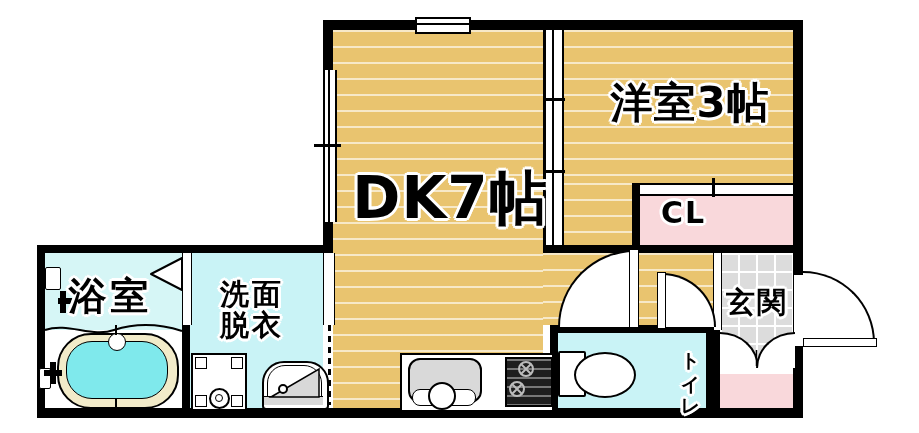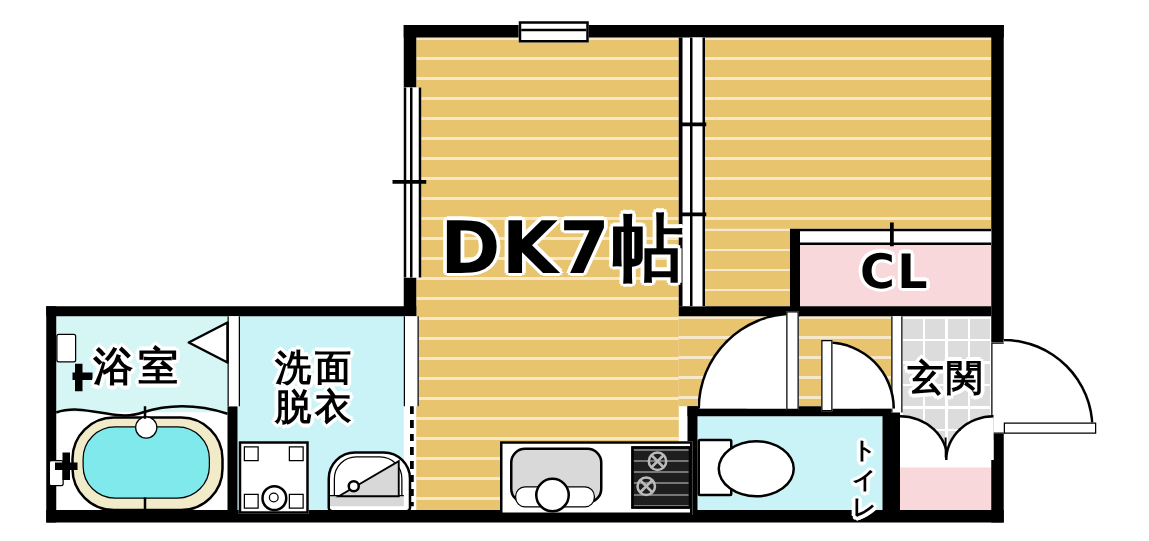--- a/index.html
+++ b/index.html
@@ -109,22 +109,22 @@
   #basin-in{left:267px;top:365px;width:53px;height:36px;border:1.5px solid #000;border-radius:18px 18px 2px 2px;}
   #basin-band{left:264px;top:396px;width:59px;height:8px;background:#d8d8d8;border-top:1px solid #000;}
   
   #t-tank{left:558px;top:351px;width:24px;height:42px;background:#fff;border:2px solid #000;border-radius:2px;}
   #t-bowl{left:574px;top:352px;width:58px;height:42px;background:#fff;border:2px solid #000;border-radius:50%;}
   
   #overlay{position:absolute;left:0;top:0;width:919px;height:433px;pointer-events:none;}
   
   #lab-dk{left:340px;top:167px;width:220px;text-align:center;font-size:58px;letter-spacing:1px;}
   #lab-yo{left:580px;top:80px;width:220px;text-align:center;font-size:42px;letter-spacing:1px;}
-  #lab-cl{left:661px;top:197px;width:110px;text-align:center;font-size:38px;letter-spacing:2px;}
-  #lab-bath{left:58px;top:276px;width:105px;text-align:center;font-size:32px;letter-spacing:4px;}
+  #lab-cl{left:661px;top:197px;width:110px;text-align:left;font-size:30px;letter-spacing:2px;}
+  #lab-bath{left:58px;top:276px;width:105px;text-align:center;font-size:38px;letter-spacing:4px;}
   #lab-wash{left:192px;top:279px;width:120px;text-align:center;font-size:29px;letter-spacing:3px;}
   #lab-genkan{left:721px;top:287px;width:72px;text-align:center;font-size:29px;letter-spacing:2px;}
   #lab-toilet{left:681px;top:338px;font-size:19px;writing-mode:vertical-rl;text-orientation:upright;letter-spacing:2px;}
   #lab-sb{left:721px;top:375px;width:72px;text-align:center;font-size:27px;letter-spacing:1px;}
 </style>
 </head>
 <body>
 
 <div id="canvas">
 
@@ -231,20 +231,21 @@
     <g stroke="#bbb" stroke-width="2" fill="none">
       <circle cx="526" cy="369" r="7"></circle>
       <path d="M521,364 L531,374 M531,364 L521,374"></path>
       <circle cx="517" cy="389" r="7"></circle>
       <path d="M512,384 L522,394 M522,384 L512,394"></path>
     </g>
     <path d="M756.5,350 V366" stroke="#000" stroke-width="1.5"></path>
   </svg>
 
   <div class="rlabel" id="lab-dk">DK7帖</div>
+  <div class="rlabel" id="lab-yo">洋室3帖</div>
   <div class="rlabel" id="lab-cl">CL</div>
   <div class="rlabel" id="lab-bath">浴室</div>
   <div class="rlabel" id="lab-genkan">玄関</div>
   <div class="rlabel" id="lab-wash">
     <div>洗面</div>
     <div>脱衣</div>
   </div>
   <div class="rlabel" id="lab-toilet">トイレ</div>
 
 </div>

